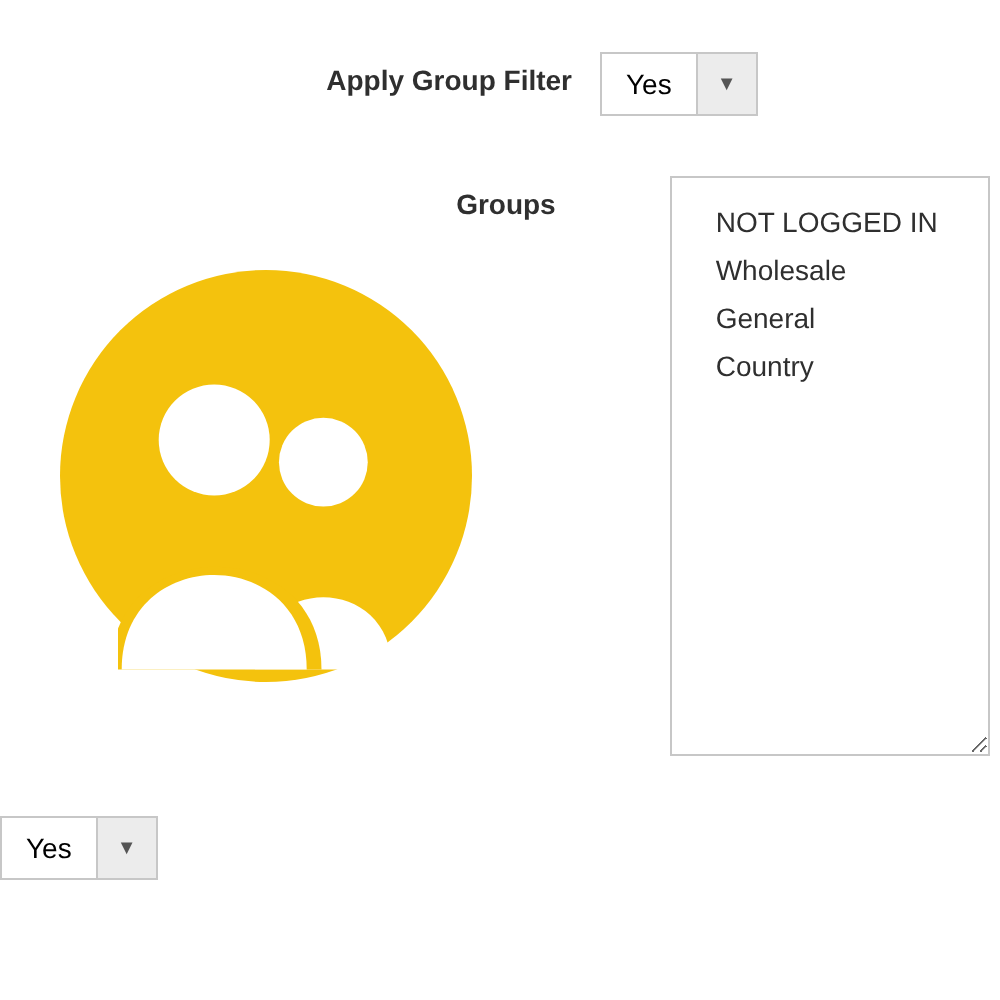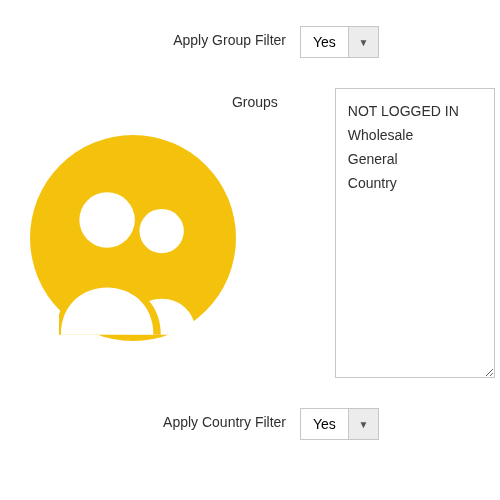--- a/index.html
+++ b/index.html
@@ -18,21 +18,21 @@
   .row {
     display: flex;
     align-items: flex-start;
     margin-bottom: 30px;
   }
   .label-col {
     width: 300px;
     padding-right: 14px;
     text-align: right;
     padding-top: 6px;
-    font-weight: 400;
+    font-weight: 700;
     font-size: 14px;
     color: #2f2f2f;
   }
   .control-col {
     width: 170px;
     display: flex;
     flex-direction: column;
   }
   .select-wrap {
     display: inline-flex;
@@ -67,20 +67,21 @@
     padding: 10px 12px;
     font-size: 14px;
     color: #2f2f2f;
     overflow: auto;
     resize: both;
     position: relative;
   }
   .multiselect .opt {
     padding: 4px 0;
     cursor: pointer;
+    margin-left: 10px;
   }
   .groups-row { margin-top: 28px; margin-bottom: 30px; gap: 43px; }
   .first-row { margin-top: 26px; }
 
   .badge {
     position: absolute;
     left: 30px;
     top: 135px;
     width: 206px;
     height: 206px;
@@ -117,21 +118,20 @@
       <div class="multiselect">
         <div class="opt">NOT LOGGED IN</div>
         <div class="opt">Wholesale</div>
         <div class="opt">General</div>
         <div class="opt">Country</div>
       </div>
     </div>
   </div>
 
   <div class="row">
-    <div class="label-col">Apply Country Filter</div>
     <div class="control-col">
       <div class="select-wrap">
         <span class="select-main">Yes</span>
         <span class="select-arrow">▼</span>
       </div>
     </div>
   </div>
 
 </div>
 

